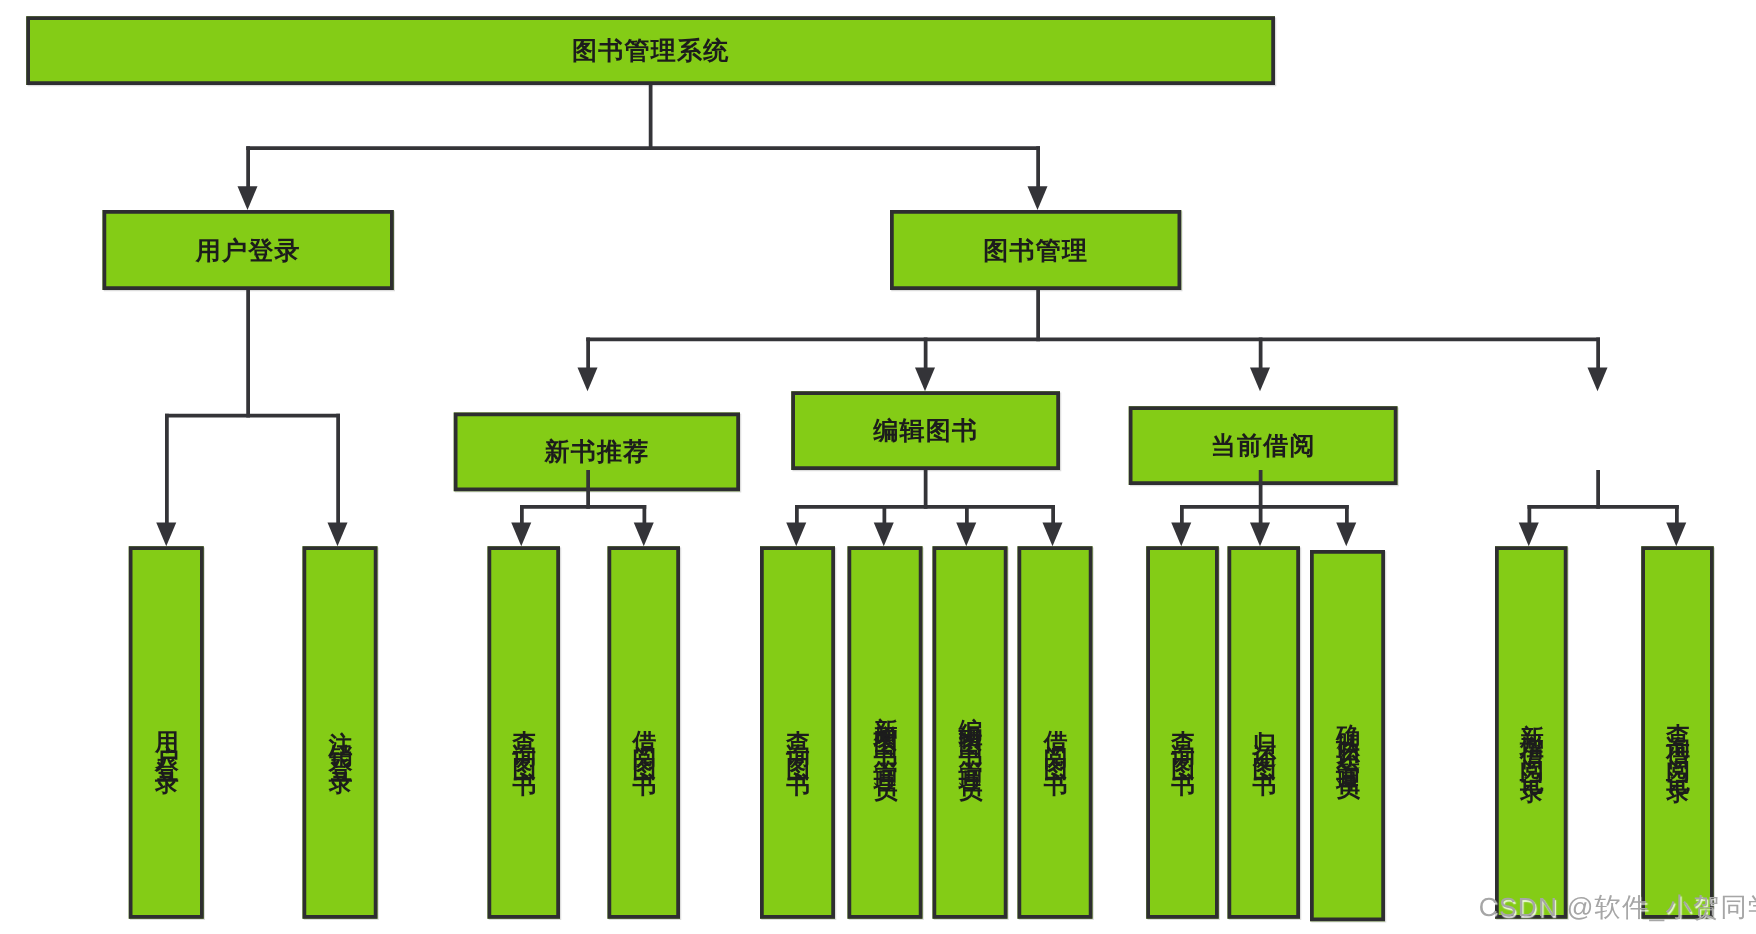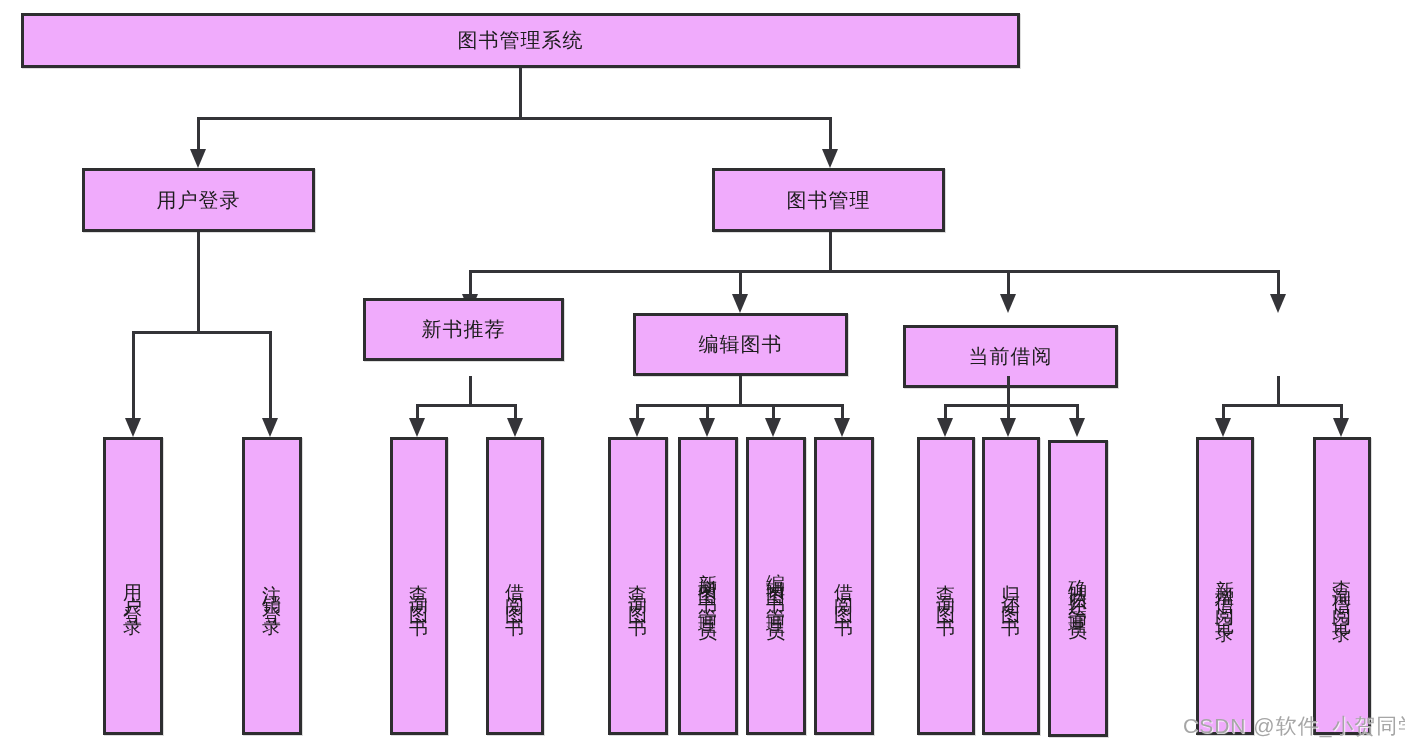--- a/index.html
+++ b/index.html
@@ -8,28 +8,29 @@
     width: 1405px;
     height: 747px;
     background: #ffffff;
     font-family: "Liberation Sans", "DejaVu Sans", sans-serif;
     overflow: hidden;
   }
   .box {
     position: absolute;
     box-sizing: border-box;
     border: 3px solid #2e2e30;
-    background: #f0abfc;
+    background: #84cc16;
     color: #1c1c1c;
     display: flex;
     align-items: center;
     justify-content: center;
     font-size: 20px;
     letter-spacing: 1px;
     box-shadow: 1px 1px 0 rgba(120,120,120,.25);
+    font-weight: bold;
   }
   .vbox {
     writing-mode: vertical-rl;
     text-orientation: mixed;
     font-size: 19px;
     letter-spacing: 11px;
     line-height: 1;
     padding-top: 10px;
   }
   .vline, .hline {
@@ -87,21 +88,21 @@
   <div class="hline" style="left:469px; top:270px; width:811px;"></div>
   <div class="vline" style="left:469px; top:270px; height:27px;"></div>
   <div class="arrow" style="left:462px; top:294px;"></div>
   <div class="vline" style="left:739px; top:270px; height:27px;"></div>
   <div class="arrow" style="left:732px; top:294px;"></div>
   <div class="vline" style="left:1007px; top:270px; height:27px;"></div>
   <div class="arrow" style="left:1000px; top:294px;"></div>
   <div class="vline" style="left:1277px; top:270px; height:27px;"></div>
   <div class="arrow" style="left:1270px; top:294px;"></div>
 
-  <div class="box" style="left:363px; top:298px; width:201px; height:63px;">新书推荐</div>
+  <div class="box" style="left:363px; top:330px; width:229px; height:63px;">新书推荐</div>
   <div class="box" style="left:633px; top:313px; width:215px; height:63px;">编辑图书</div>
   <div class="box" style="left:903px; top:313px; width:215px; height:63px;margin-top:12px;">当前借阅</div>
 
   <div class="vline" style="left:469px; top:376px; height:31px;"></div>
   <div class="hline" style="left:416px; top:404px; width:101px;"></div>
   <div class="vline" style="left:416px; top:404px; height:15px;"></div>
   <div class="arrow" style="left:409px; top:418px;"></div>
   <div class="vline" style="left:514px; top:404px; height:15px;"></div>
   <div class="arrow" style="left:507px; top:418px;"></div>
 

